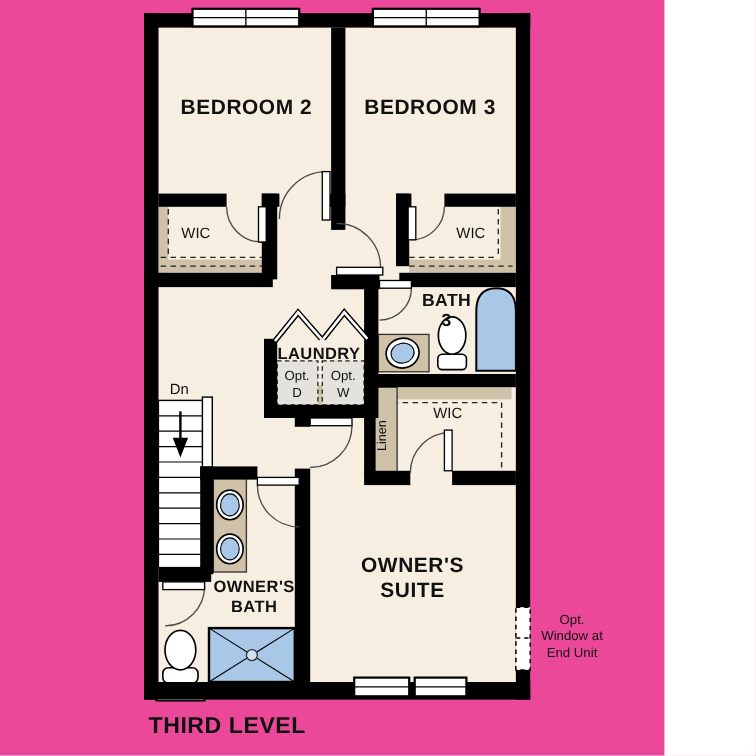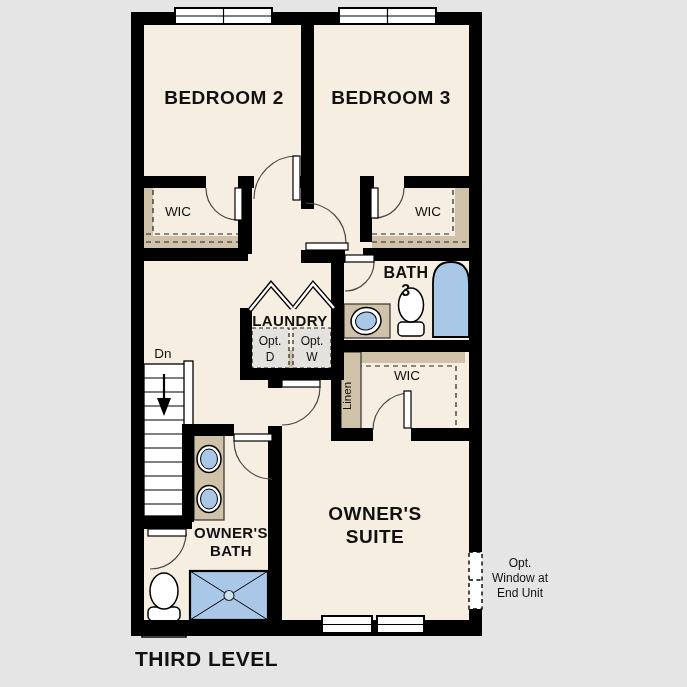--- a/index.html
+++ b/index.html
@@ -1,16 +1,16 @@
 <!DOCTYPE html>
 <html><head>
 <meta charset="utf-8">
 <style>
   html,body{margin:0;padding:0;background:#ffffff;}
-  #canvas{position:relative;width:687px;height:687px;background:#e5e5e5;overflow:hidden;text-align:center;}
+  #canvas{position:relative;width:604px;height:687px;background:#ec4899;overflow:hidden;text-align:center;}
   svg{display:block;}
   text{font-family:"Liberation Sans","DejaVu Sans",sans-serif;fill:#111;}
   .room-label{font-weight:bold;font-size:19px;letter-spacing:.5px;}
   .room-label-md{font-weight:bold;font-size:16px;letter-spacing:.4px;}
   .room-label-sm{font-weight:bold;font-size:15px;letter-spacing:.4px;}
   .minor-label{font-size:13.5px;}
   .tiny-label{font-size:12px;}
   .linen-label{font-size:11.5px;}
   .title-label{font-weight:bold;font-size:21px;letter-spacing:.5px;}
   .wall{fill:#000000;stroke:none;}

